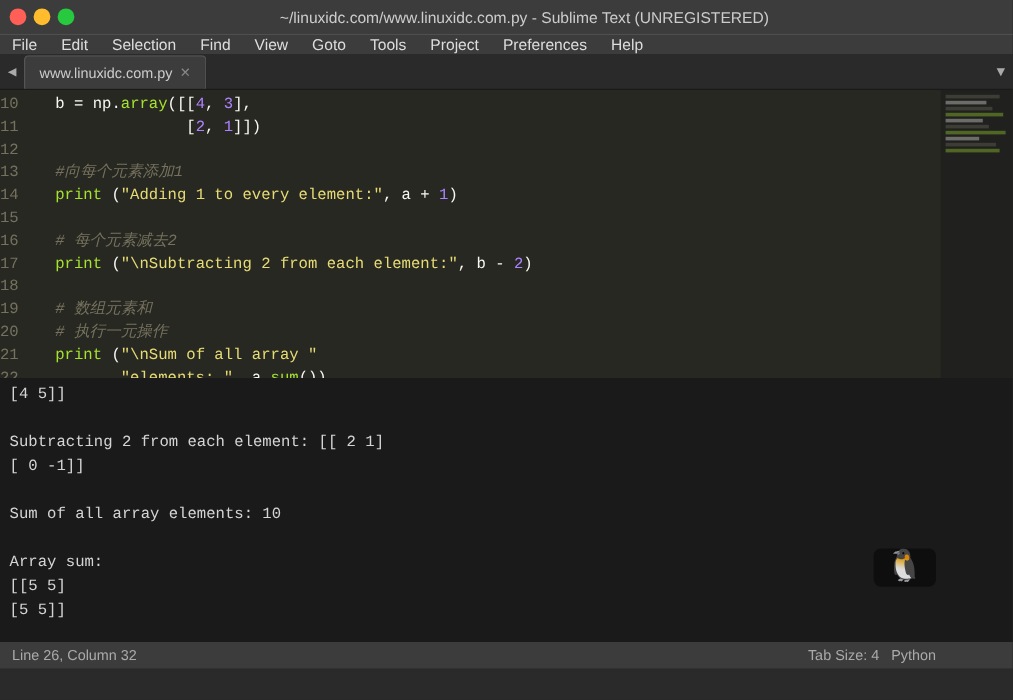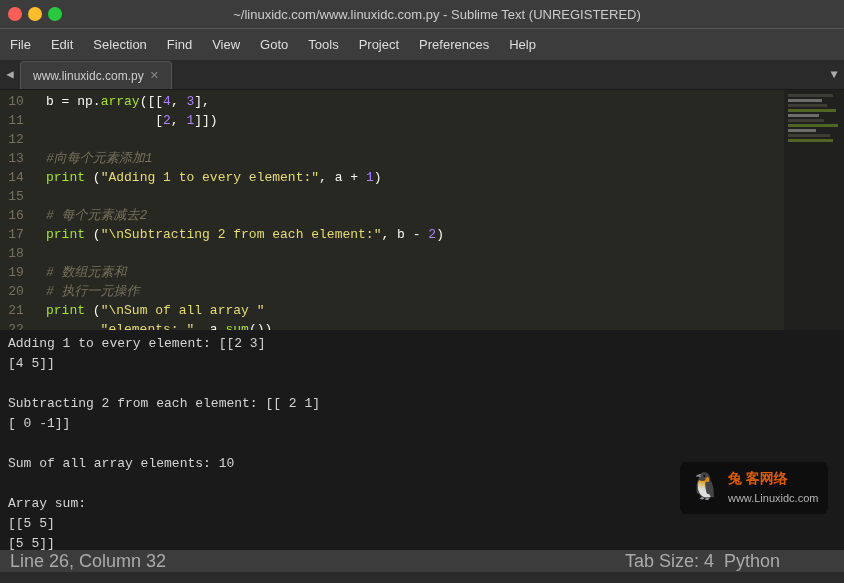--- a/index.html
+++ b/index.html
@@ -39,21 +39,21 @@
     .btn-max { background: #27c93f; }
     .title-text {
       color: #cccccc;
       font-family: Arial, sans-serif;
       font-size: 13px;
     }
 
     
     .menu-bar {
       background: #3c3c3c;
-      height: 32px;
+      height: 17px;
       display: flex;
       align-items: center;
       border-top: 1px solid #555;
     }
     .menu-item {
       color: #dddddd;
       font-family: Arial, sans-serif;
       font-size: 13px;
       padding: 0 10px;
       height: 100%;
@@ -121,21 +121,21 @@
     .editor-container {
       display: flex;
       height: 240px;
       background: #272822;
       position: relative;
     }
     .line-numbers {
       width: 40px;
       background: #272822;
       padding-top: 2px;
-      text-align: center;
+      text-align: left;
       padding-right: 8px;
       color: #75715e;
       font-size: 13px;
       line-height: 19px;
       flex-shrink: 0;
     }
     .code-area {
       flex: 1;
       padding-top: 2px;
       padding-left: 6px;
@@ -175,21 +175,21 @@
 
     
     .status-bar {
       background: #3c3c3c;
       height: 22px;
       display: flex;
       align-items: center;
       padding: 0 10px;
       color: #aaaaaa;
       font-family: Arial, sans-serif;
-      font-size: 18px;
+      font-size: 12px;
       position: relative;
     }
     .status-right {
       position: absolute;
       right: 64px;
       display: flex;
       gap: 10px;
     }
 
     
@@ -313,40 +313,35 @@
       <div style="height:3px; background:#75715e; margin:2px; width:65%;"></div>
       <div style="height:3px; background:#a6e22e; margin:2px; width:90%;"></div>
       <div style="height:3px; background:#f8f8f2; margin:2px; width:50%;"></div>
       <div style="height:3px; background:#75715e; margin:2px; width:75%;"></div>
       <div style="height:3px; background:#a6e22e; margin:2px; width:80%;"></div>
     </div>
   </div>
 </div>
 
 <div class="output-area" style="position:relative;">
-  <div>Adding 1 to every element: [[2 3]</div>
   <div> [4 5]]</div>
   <div style="height:20px;">&nbsp;</div>
   <div>Subtracting 2 from each element: [[ 2  1]</div>
   <div> [ 0 -1]]</div>
   <div style="height:20px;">&nbsp;</div>
   <div>Sum of all array elements:  10</div>
   <div style="height:20px;">&nbsp;</div>
   <div>Array sum:</div>
   <div> [[5 5]</div>
   <div> [5 5]]</div>
 
   <div class="watermark">
     <div class="watermark-inner">
       <div style="display:flex; align-items:center; gap:6px;">
         <span style="font-size:26px;">🐧</span>
-        <div>
-          <div class="watermark-text">兔 客网络</div>
-          <div class="watermark-sub">www.Linuxidc.com</div>
-        </div>
       </div>
     </div>
   </div>
 </div>
 
 <div class="status-bar">
   <span>Line 26, Column 32</span>
   <div class="status-right">
     <span>Tab Size: 4</span>
     <span>Python</span>

